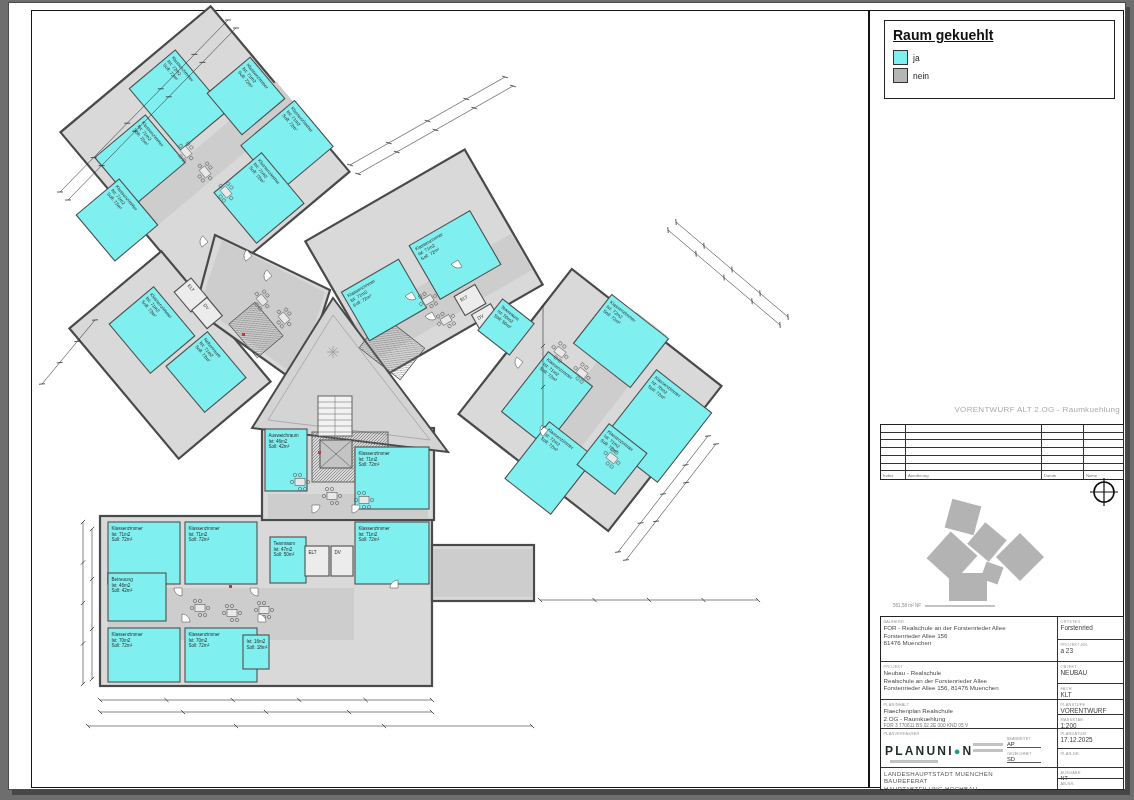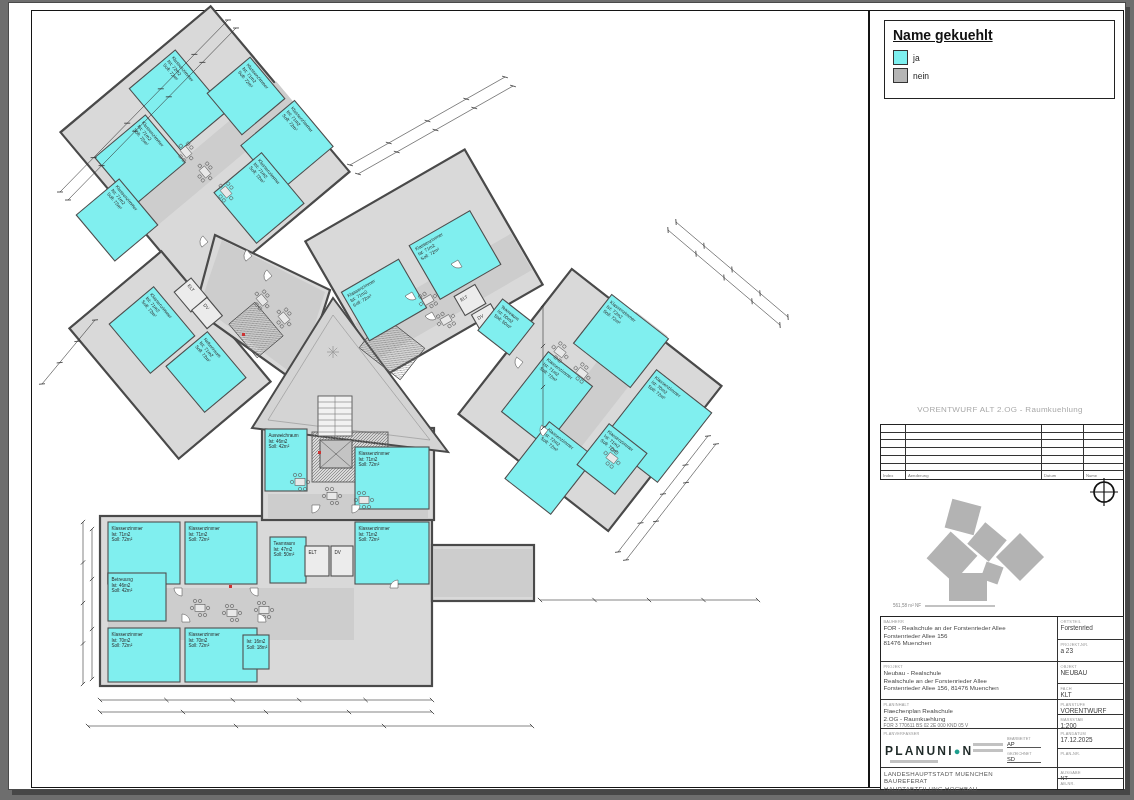--- a/index.html
+++ b/index.html
@@ -8,21 +8,21 @@
   #sheet{left:8px;top:2px;width:1116px;height:786px;background:#ffffff;border:1px solid #4a4a4a;box-shadow:4px 5px 0 rgba(0,0,0,0.35);}
   #frame{left:31px;top:10px;width:1091px;height:776px;border:1.5px solid #141414;}
   #divider{left:868px;top:10px;height:777px;border-left:2px solid #141414;}
   
   #legend{left:884px;top:20px;width:229px;height:77px;border:1.3px solid #222;background:#fff;}
   #legend .title{font-size:14px;font-weight:bold;color:#111;text-decoration:underline;margin:6px 0 7px 8px;}
   .leg-row{display:flex;align-items:center;margin:3px 0 0 8px;}
   .leg-swatch{width:13px;height:13px;border:1px solid #333;margin-right:5px;}
   .leg-label{font-size:8.5px;color:#222;text-align:center;}
   
-  #banner{left:880px;top:405px;width:240px;text-align:center;font-size:8px;color:#a9a9a9;letter-spacing:0.3px;}
+  #banner{left:880px;top:405px;width:240px;text-align:right;font-size:8px;color:#a9a9a9;letter-spacing:0.3px;}
   
   #revtable{left:880px;top:424px;width:242px;height:54px;border:1.2px solid #222;background:#fff;}
   .rt-line{position:absolute;left:0;width:100%;border-top:1px solid #333;}
   .rt-v{position:absolute;top:0;height:100%;border-left:1px solid #333;}
   .rt-h{position:absolute;bottom:1px;font-size:4.2px;color:#777;}
   
   #caption{left:893px;top:603px;font-size:4.6px;color:#8a8a8a;}
   .microbar{display:inline-block;height:2.5px;background:#c2c2c2;vertical-align:middle;margin-left:4px;}
   
   #tblock{left:880px;top:616px;width:242px;height:172px;border:1.3px solid #222;background:#fff;}
@@ -570,21 +570,21 @@
     <g fill="#cc3333">
       <rect x="229" y="585" width="3" height="3"></rect>
       <rect x="318" y="451" width="3" height="3"></rect>
       <rect x="242" y="333" width="3" height="3"></rect>
     </g>
   </svg>
 
   <div id="divider" class="abs"></div>
 
   <div id="legend" class="abs">
-    <div class="title">Name gekuehlt</div>
+    <div class="title">Raum gekuehlt</div>
     <div class="leg-row">
       <div class="leg-swatch" style="background:#7df0f0"></div>
       <div class="leg-label">ja</div>
     </div>
     <div class="leg-row">
       <div class="leg-swatch" style="background:#b5b5b5"></div>
       <div class="leg-label">nein</div>
     </div>
   </div>
 

